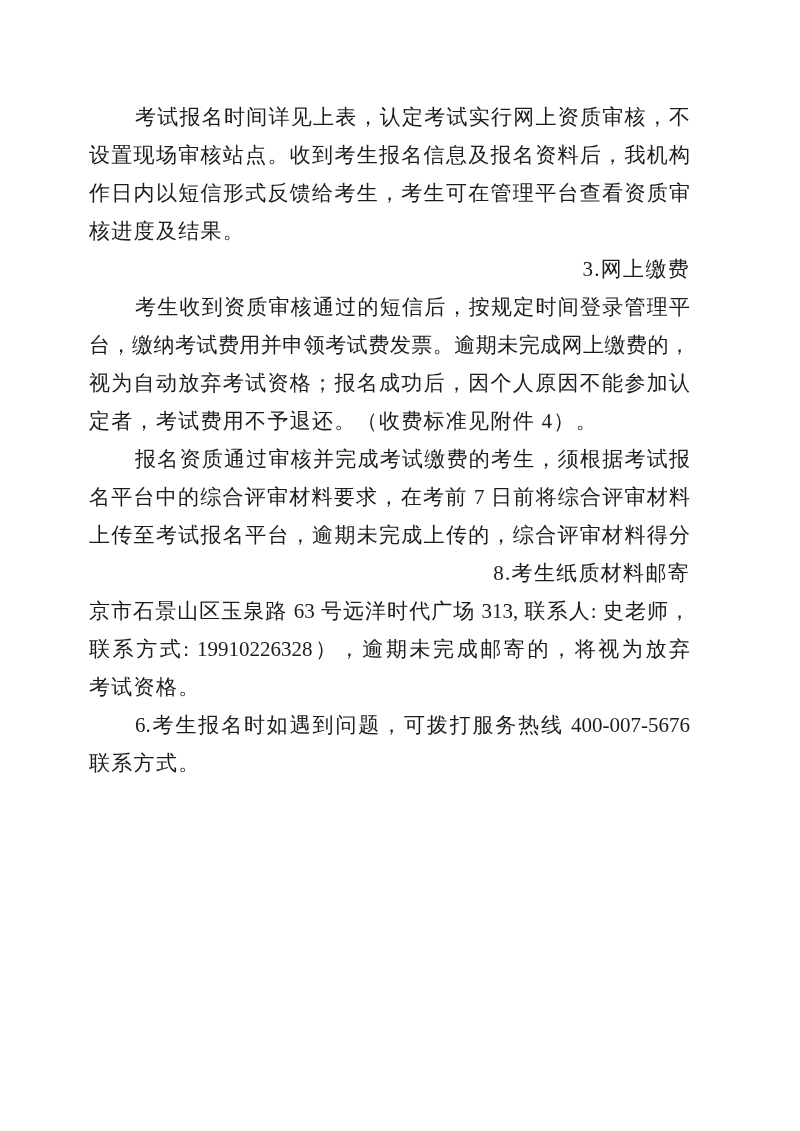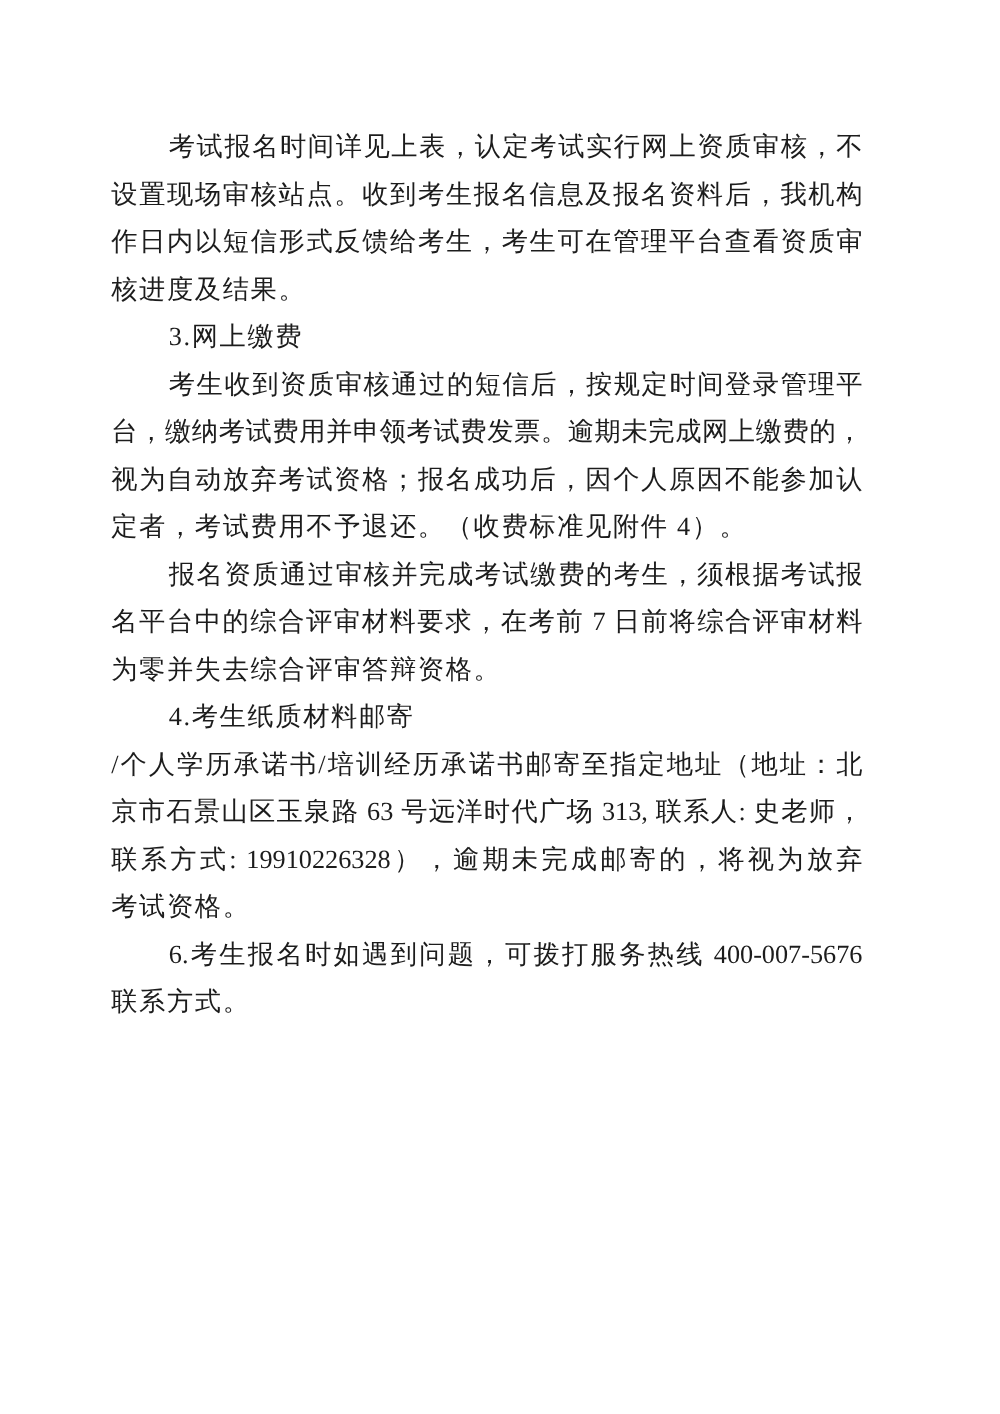--- a/index.html
+++ b/index.html
@@ -31,20 +31,21 @@
     overflow: visible;
   }
   .line.justify {
     letter-spacing: 0;
     text-align: justify;
     text-align-last: justify;
     text-justify: inter-character;
   }
   .line.indent {
     text-indent: 46px;
+    text-align: right;
   }
   .page-number {
     position: absolute;
     top: 1040px;
     left: 0;
     width: 100%;
     text-align: center;
     font-size: 16px;
     line-height: 22px;
     color: #222222;
@@ -59,23 +60,22 @@
       <div class="line justify">设置现场审核站点。收到考生报名信息及报名资料后，我机构</div>
       <div class="line justify">作日内以短信形式反馈给考生，考生可在管理平台查看资质审</div>
       <div class="line">核进度及结果。</div>
       <div class="line indent">3.网上缴费</div>
       <div class="line indent justify">考生收到资质审核通过的短信后，按规定时间登录管理平</div>
       <div class="line justify">台，缴纳考试费用并申领考试费发票。逾期未完成网上缴费的，</div>
       <div class="line justify">视为自动放弃考试资格；报名成功后，因个人原因不能参加认</div>
       <div class="line">定者，考试费用不予退还。（收费标准见附件 4）。</div>
       <div class="line indent justify">报名资质通过审核并完成考试缴费的考生，须根据考试报</div>
       <div class="line justify">名平台中的综合评审材料要求，在考前 7 日前将综合评审材料</div>
-      <div class="line">为零并失去综合评审答辩资格。</div>
-      <div class="line indent">4.考生纸质材料邮寄</div>
-      <div class="line justify">/个人学历承诺书/培训经历承诺书邮寄至指定地址（地址：北</div>
+      <div class="line justify">上传至考试报名平台，逾期未完成上传的，综合评审材料得分</div>
+      <div class="line indent">8.考生纸质材料邮寄</div>
       <div class="line justify">京市石景山区玉泉路 63 号远洋时代广场 313, 联系人: 史老师，</div>
       <div class="line justify">联系方式: 19910226328），逾期未完成邮寄的，将视为放弃</div>
       <div class="line">考试资格。</div>
       <div class="line indent justify">6.考生报名时如遇到问题，可拨打服务热线 400-007-5676</div>
       <div class="line">联系方式。</div>
     </div>
   <div class="page-number">5</div>
 </div>
 
 </body></html>

